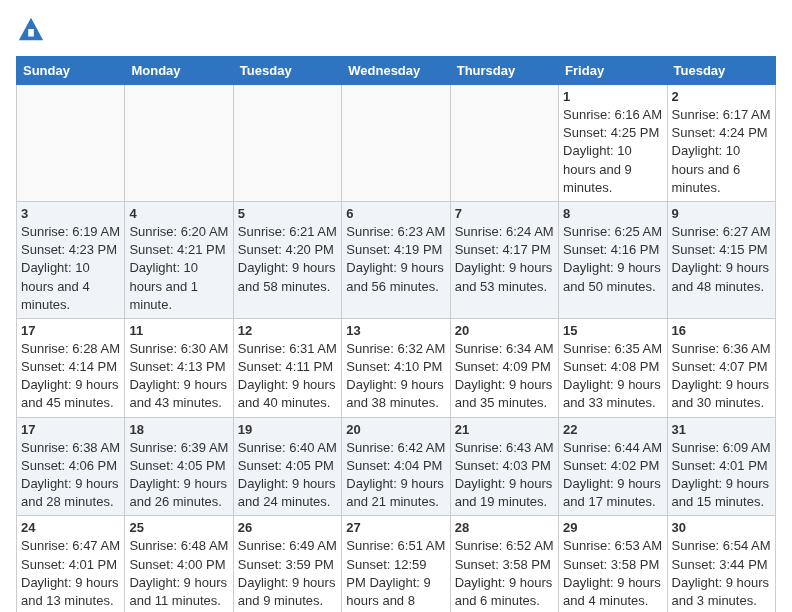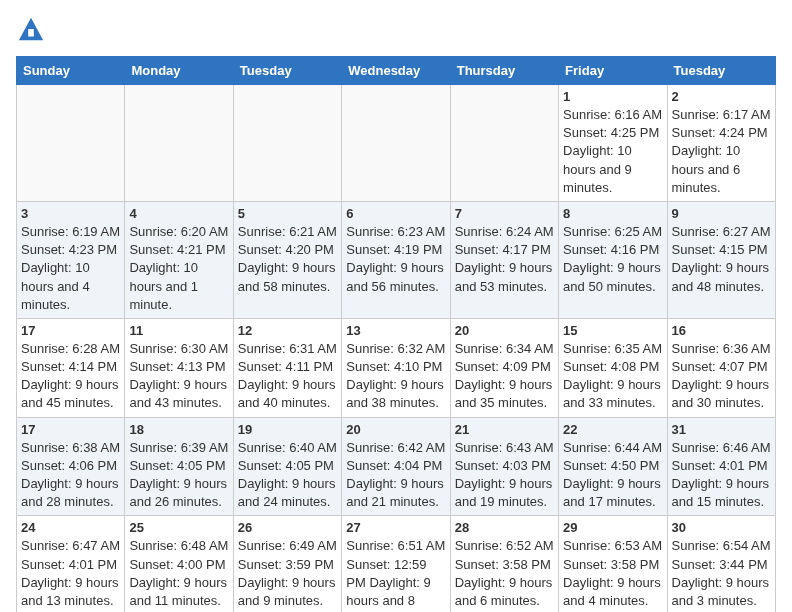--- a/index.html
+++ b/index.html
@@ -251,26 +251,26 @@
         </td>
         <td class="shaded">
           <span class="day-number">21</span>
           <div class="day-info">Sunrise: 6:43 AM
 Sunset: 4:03 PM
 Daylight: 9 hours and 19 minutes.</div>
         </td>
         <td class="shaded">
           <span class="day-number">22</span>
           <div class="day-info">Sunrise: 6:44 AM
-Sunset: 4:50 PM
+Sunset: 4:02 PM
 Daylight: 9 hours and 17 minutes.</div>
         </td>
         <td class="shaded">
           <span class="day-number">31</span>
-          <div class="day-info">Sunrise: 6:46 AM
+          <div class="day-info">Sunrise: 6:09 AM
 Sunset: 4:01 PM
 Daylight: 9 hours and 15 minutes.</div>
         </td>
       </tr>
       <tr>
         <td>
           <span class="day-number">24</span>
           <div class="day-info">Sunrise: 6:47 AM
 Sunset: 4:01 PM
 Daylight: 9 hours and 13 minutes.</div>

